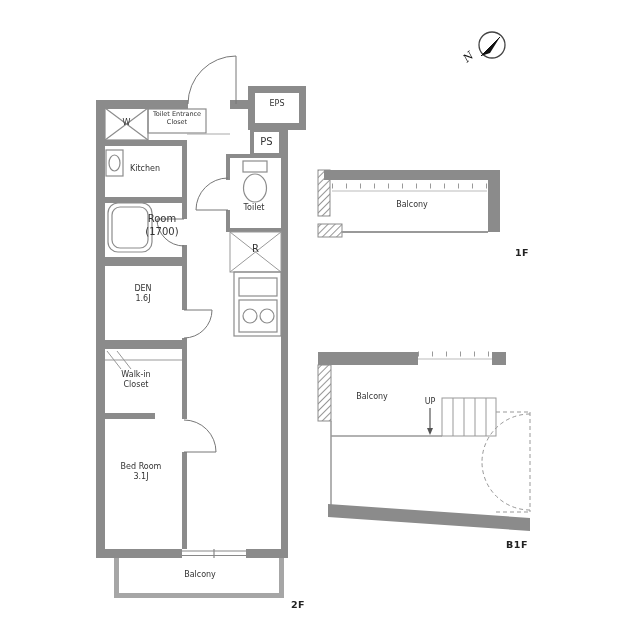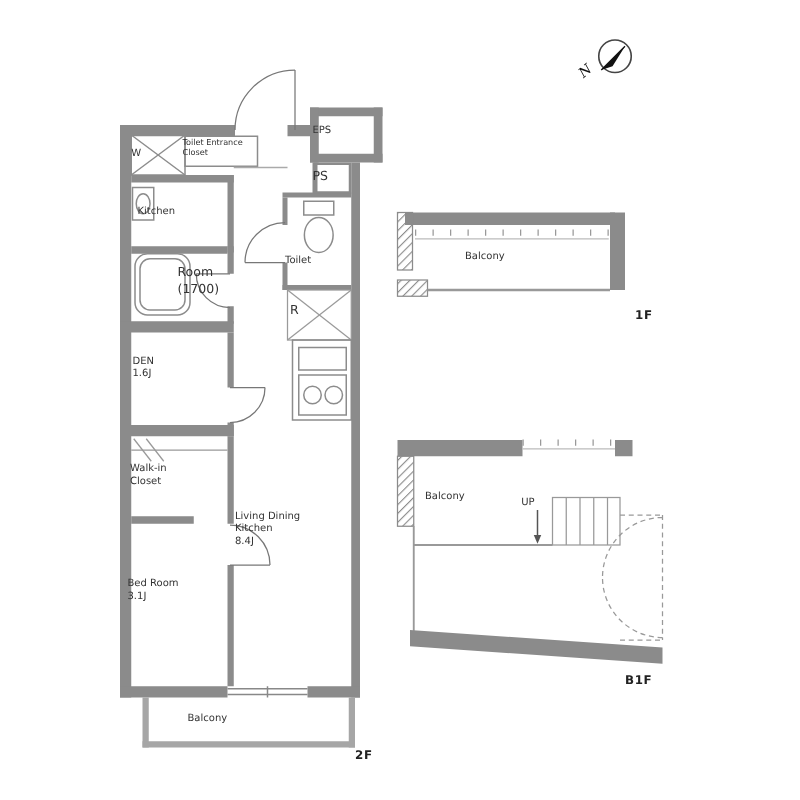--- a/index.html
+++ b/index.html
@@ -1,21 +1,21 @@
 <!DOCTYPE html>
 <html><head>
 <meta charset="utf-8">
 <style>
   html,body{margin:0;padding:0;background:#fff}
   .stage{position:relative;width:640px;height:640px;background:#fff;overflow:hidden;
          font-family:"DejaVu Sans",sans-serif}
   .stage svg{position:absolute;left:0;top:0}
-  .lbl{position:absolute;color:#333;font-size:8px;line-height:1.25;text-align:left}
+  .lbl{position:absolute;color:#333;font-size:8px;line-height:1.25;text-align:center}
   .lbl span{display:block}
-  .floor{font-size:9.5px;color:#222;text-align:left;font-weight:bold;letter-spacing:.5px}
+  .floor{font-size:9.5px;color:#222;text-align:center;font-weight:bold;letter-spacing:.5px}
   .small{font-size:6.5px}
   .tiny{font-size:10px}
   .n-label{position:absolute;font-family:"DejaVu Serif",serif;font-style:italic;
            font-size:11px;color:#111;transform:rotate(-40deg)}
 </style>
 </head>
 <body>
 
 <div class="stage">
 
@@ -217,25 +217,20 @@
   <div class="lbl" style="left:104px;top:370px;width:64px">
     <span>Walk-in</span>
     <span>Closet</span>
   </div>
 
   <div class="lbl" style="left:102px;top:462px;width:78px">
     <span>Bed Room</span>
     <span>3.1J</span>
   </div>
 
-  <div class="lbl" style="left:188px;top:408px;width:92px">
-    <span>Living Dining</span>
-    <span>Kitchen</span>
-    <span>8.4J</span>
-  </div>
 
   <div class="lbl" style="left:150px;top:570px;width:100px">Balcony</div>
 
   <div class="lbl floor" style="left:284px;top:599px;width:28px">2F</div>
 
   <div class="lbl" style="left:372px;top:200px;width:80px">Balcony</div>
 
   <div class="lbl floor" style="left:508px;top:247px;width:28px">1F</div>
 
   <div class="lbl" style="left:340px;top:392px;width:64px">Balcony</div>

